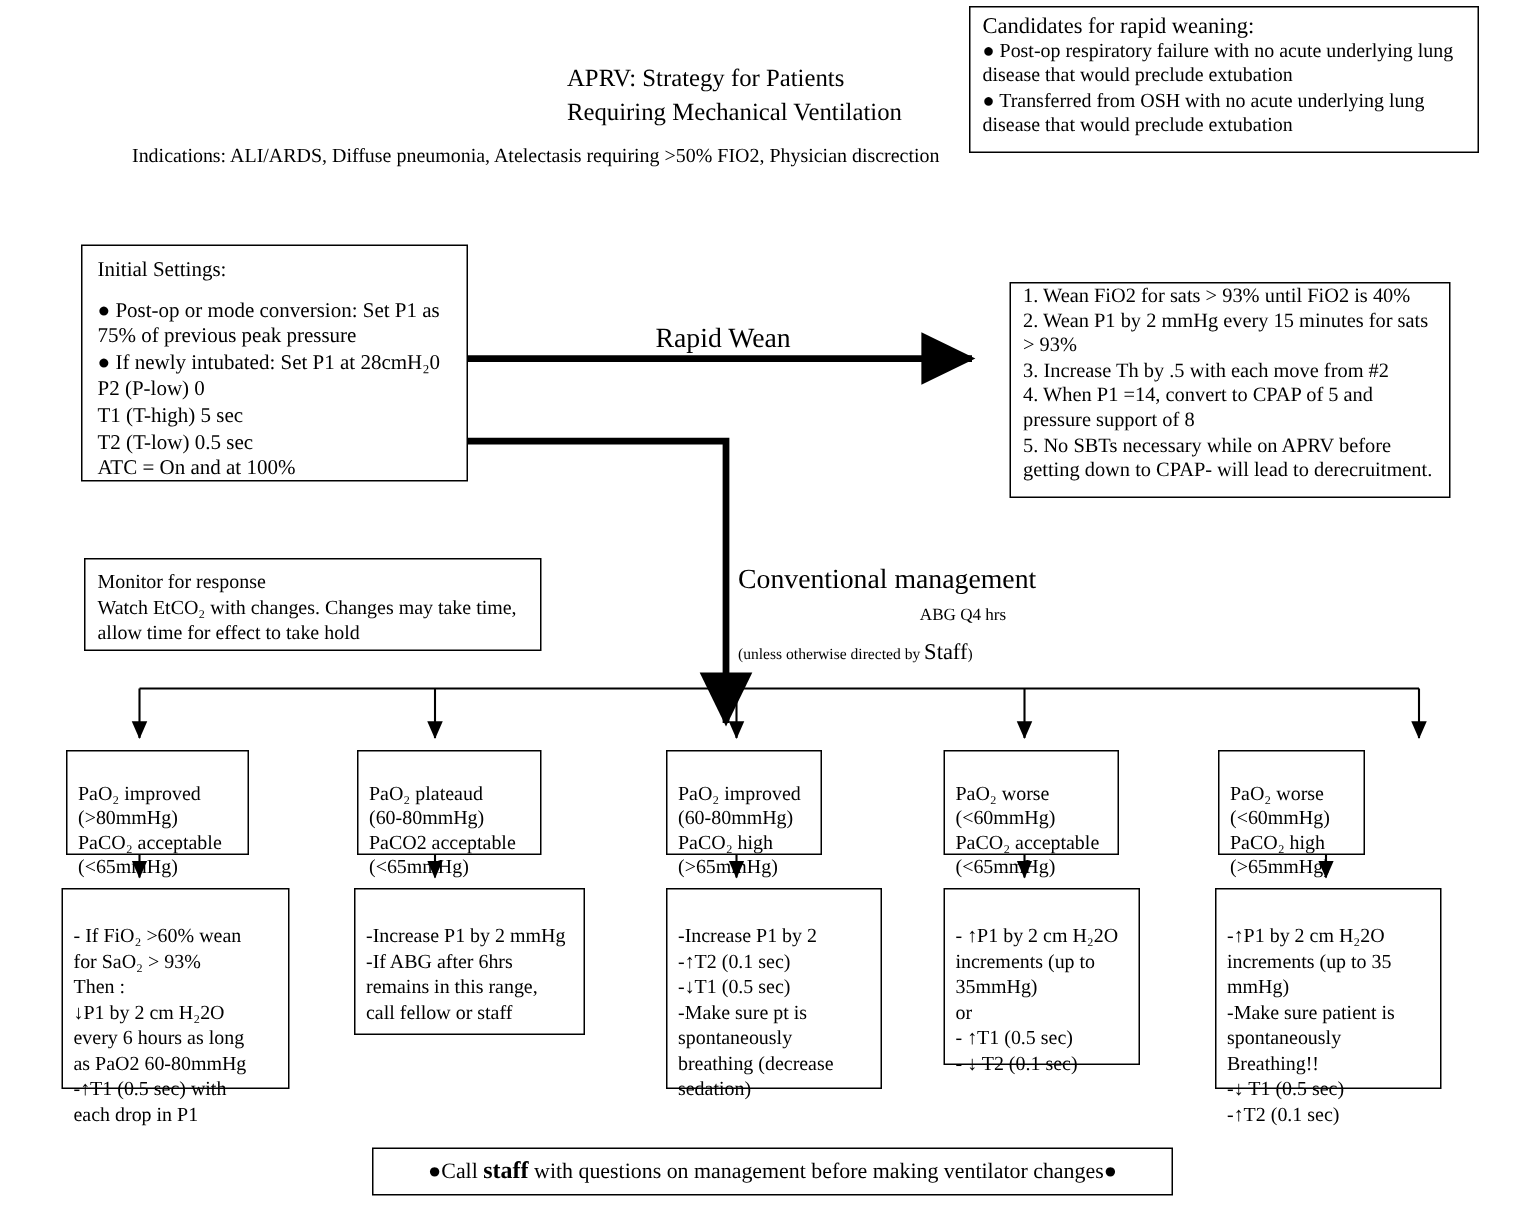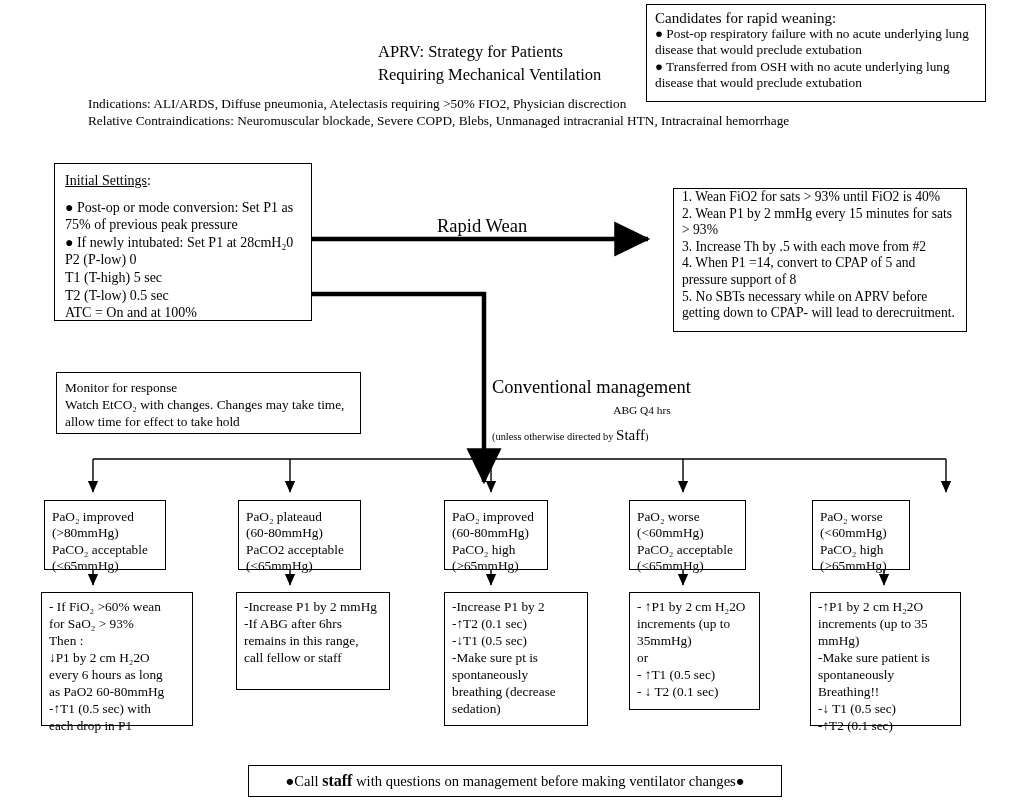--- a/index.html
+++ b/index.html
@@ -54,21 +54,20 @@
   #initial-settings-box {
     left: 54px;
     top: 163px;
     width: 258px;
     height: 158px;
     padding: 8px 10px;
     font-size: 14px;
     line-height: 17.6px;
   }
   #initial-settings-box .hdr {
-    text-decoration: underline;
   }
   #initial-settings-box .hdrline { text-decoration: none; }
   .gap { display: block; height: 9px; }
   
   #rapid-wean-label {
     left: 437px;
     top: 216px;
     font-size: 18.5px;
   }
   
@@ -109,28 +108,28 @@
     display: block;
     font-size: 10.4px;
     text-align: left;
     margin-top: 3px;
   }
   #conventional-label .sub2 b { font-size: 15px; font-weight: normal; }
   
   .cond-box {
     top: 500px;
     height: 70px;
-    padding: 8px 7px;
+    padding: 20px 7px;
     font-size: 13.3px;
     line-height: 16.4px;
   }
   
   .act-box {
     top: 592px;
-    padding: 5px 7px;
+    padding: 22px 7px;
     font-size: 13.3px;
     line-height: 17px;
   }
   
   #footer-box {
     left: 248px;
     top: 765px;
     width: 534px;
     height: 32px;
     padding: 6px 10px;
@@ -185,21 +184,20 @@
 </div>
 
 <div class="node boxed" id="candidates-box">
   <div class="hdr">Candidates for rapid weaning:</div>
   <div>● Post-op respiratory failure with no acute underlying lung disease that would preclude extubation</div>
   <div>● Transferred from OSH with no acute underlying lung disease that would preclude extubation</div>
 </div>
 
 <div class="node" id="indications-block">
   <div>Indications: ALI/ARDS, Diffuse pneumonia, Atelectasis requiring &gt;50% FIO2, Physician discrection</div>
-  <div>Relative Contraindications: Neuromuscular blockade, Severe COPD, Blebs, Unmanaged intracranial HTN, Intracrainal hemorrhage</div>
 </div>
 
 <div class="node boxed" id="initial-settings-box">
   <div class="hdrline"><span class="hdr">Initial Settings</span><span>:</span></div>
   <span class="gap"></span>
   <div>● Post-op or mode conversion: Set P1 as 75% of previous peak pressure</div>
   <div>● If newly intubated:  Set P1 at 28cmH₂0</div>
   <div>P2 (P-low) 0</div>
   <div>T1 (T-high) 5 sec</div>
   <div>T2 (T-low) 0.5 sec</div>

